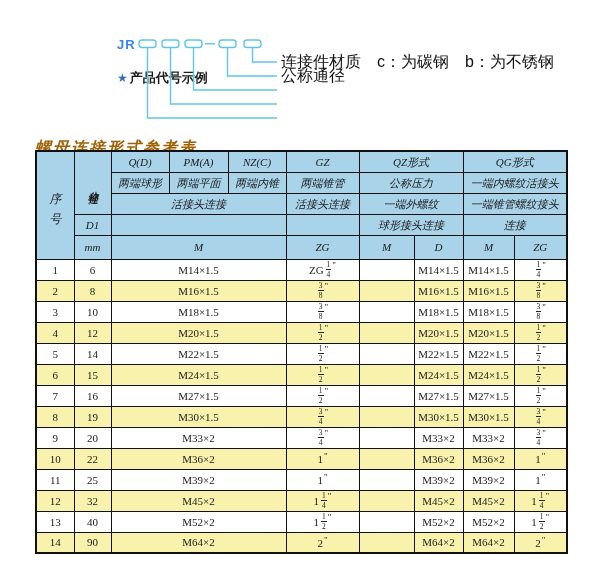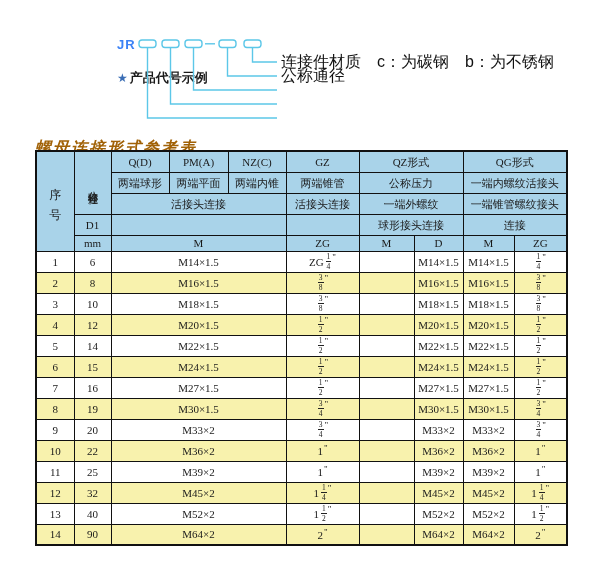--- a/index.html
+++ b/index.html
@@ -18,24 +18,24 @@
 
   
   .table-title{position:absolute;left:35px;top:138px;margin:0;font-size:16px;font-weight:bold;font-style:italic;
     font-family:"Liberation Serif","DejaVu Serif",serif;letter-spacing:2px;color:#a16207;}
 
   
   .ref-table{position:absolute;left:35px;top:150px;border-collapse:collapse;table-layout:fixed;
     font-family:"Liberation Serif","DejaVu Serif",serif;border:2px solid var(--border,#111);}
   .ref-table td{border:1px solid var(--border,#111);text-align:center;vertical-align:middle;
     padding:0;font-size:11px;line-height:12px;overflow:hidden;white-space:nowrap;}
-  .ref-table thead td{background:var(--header-bg,#a9d3e9);font-size:11px;}
+  .ref-table thead td{background:var(--header-bg,#a9d3e9);font-size:11px;font-style:italic;}
   .ref-table tbody tr{height:21px;background:#fff;}
   .ref-table tbody tr.alt{background:var(--alt-bg,#f8f2ad);}
-  .hr{height:21px;} .hr-last{height:16px;}
+  .hr{height:21px;} .hr-last{height:24px;}
   .vert{writing-mode:vertical-rl;text-orientation:upright;display:inline-block;line-height:14px;}
   .seq-vert{letter-spacing:22px;font-size:12px;}
   .dn-vert{letter-spacing:1px;font-size:10.5px;}
   .latin{font-size:11px;}
 
   
   .frac{display:inline-block;vertical-align:middle;text-align:center;font-size:7.5px;line-height:7px;margin:0 1px;}
   .frac .fn{display:block;border-bottom:1px solid #222;padding:0 1px 1px 1px;}
   .frac .fd{display:block;padding-top:1px;}
   .ftxt{vertical-align:middle;margin-right:1px;}

